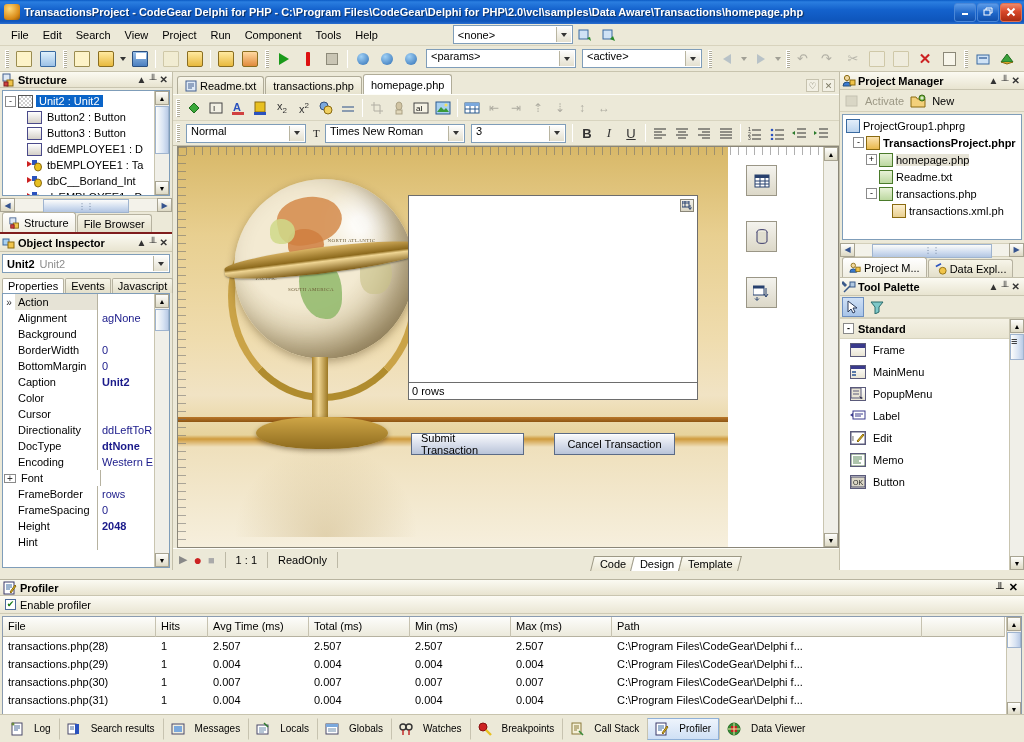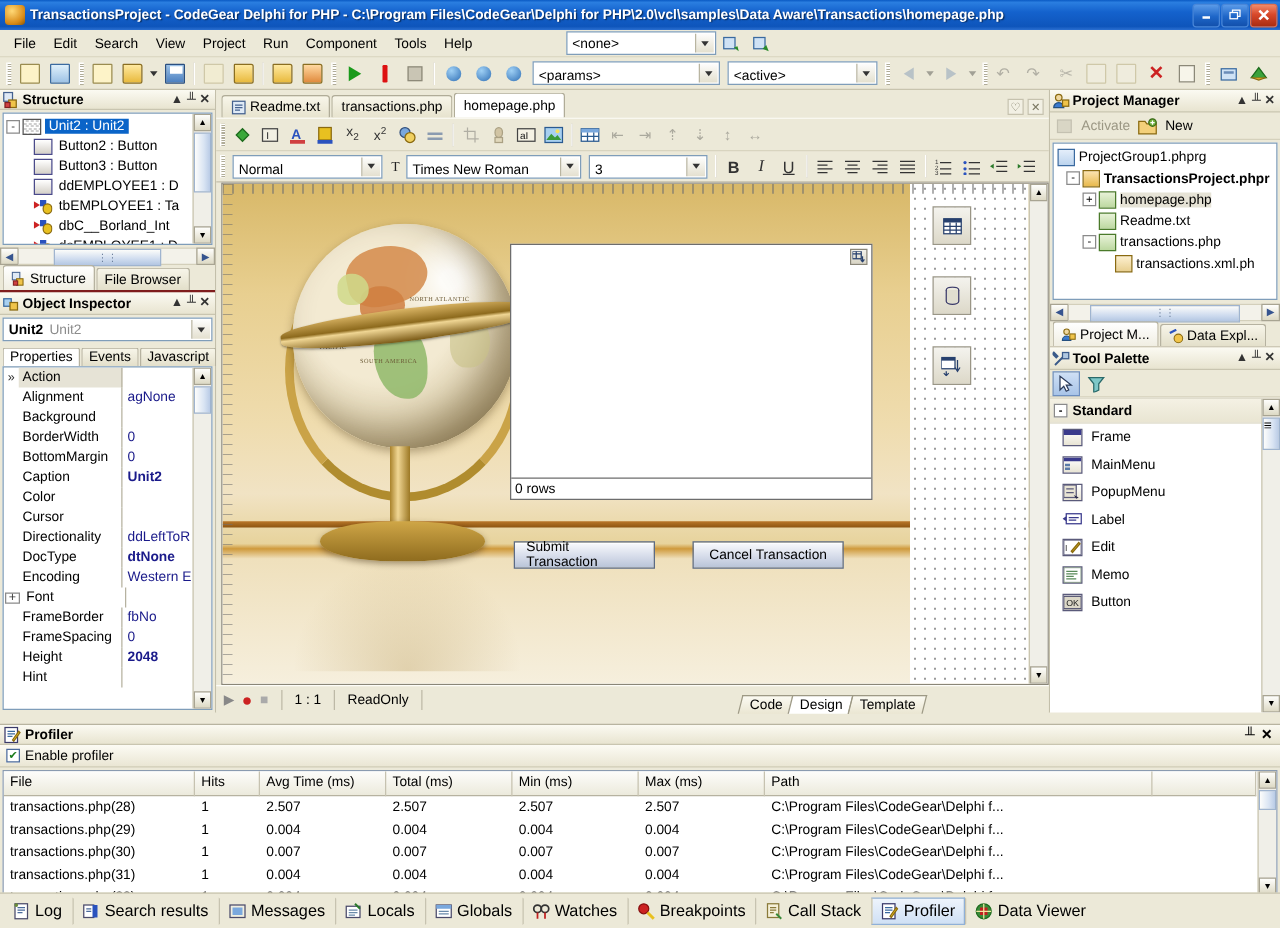--- a/index.html
+++ b/index.html
@@ -73,21 +73,21 @@
     height: 26px; background:#ece9d8;
     display:flex; align-items:center;
     border-bottom:1px solid #c8c4ae;
     padding-left:2px;
   }
   .tgrip { width:4px; height:18px; margin:0 3px;
     background: repeating-linear-gradient(to bottom,#fff 0 1px,#b0ac98 1px 2px);
     border-left:1px solid #fff; }
   .tbtn { width:22px;height:22px;margin:0 1px;display:flex;align-items:center;justify-content:center;}
   .tsep { width:1px;height:18px;background:#b5b1a0;margin:0 3px;border-right:1px solid #fff;}
-  .tcombo { height:19px;border:1px solid #7f9db9;background:#fff;display:flex;align-items:flex-end;
+  .tcombo { height:19px;border:1px solid #7f9db9;background:#fff;display:flex;align-items:flex-start;
     padding-left:4px;font-size:11px;position:relative;margin:0 3px;}
   .tcombo .arrow{position:absolute;right:1px;top:1px;bottom:1px;width:15px;
     background:linear-gradient(to bottom,#fdfdfc,#e4e0cf);border-left:1px solid #b9b5a1;
     display:flex;align-items:center;justify-content:center;}
 
   
   .ic { width:16px;height:16px;position:relative;display:block; }
   .ic.doc { background:#fdf3c8;border:1px solid #9a8c50;border-radius:1px; }
   .ic.folder { background:linear-gradient(to bottom,#ffe9a0,#e8b93c);border:1px solid #8a6e20;border-radius:1px 2px 2px 2px; }
   .ic.save { background:linear-gradient(to bottom,#9cc2e8,#4b7fc0);border:1px solid #2a4f80;border-radius:1px; }
@@ -324,22 +324,22 @@
   .pt-row { display:flex; height:18px; font-size:11px; }
   .pt-row div { padding-left:5px; line-height:18px; white-space:nowrap; overflow:hidden; }
   .c-file{flex:0 0 153px;} .c-hits{flex:0 0 52px;} .c-avg{flex:0 0 101px;}
   .c-total{flex:0 0 101px;} .c-min{flex:0 0 101px;} .c-max{flex:0 0 101px;}
   .c-path{flex:0 0 310px;} .c-last{flex:1 1 auto;}
 
   
   .bottom-tabs { position:absolute; left:0; right:0; top:714px; height:28px;
      background:#ece9d8; display:flex; align-items:center; padding-left:2px;
      border-top:1px solid #c8c4ae; }
-  .btab { display:flex; align-items:center; gap:4px; height:22px; padding:0 7px;
-     font-size:13px; border:1px solid transparent; }
+  .btab { display:flex; align-items:center; gap:10px; height:22px; padding:0 7px;
+     font-size:10px; border:1px solid transparent; }
   .btab.active { background:linear-gradient(to bottom,#eef4fc,#cfe0f5);
      border:1px solid #8fb0d8; }
   .btab .bi { width:14px; height:14px; flex:0 0 auto; }
   .btab + .btab { border-left:1px solid #c7c3b0; }
 
   
   svg { display:block; }
 </style>
 </head>
 <body>
@@ -712,21 +712,21 @@
               <span class="pval">Western E</span>
             </div>
             <div class="oi-row">
               <span class="gut" style="border:1px solid #8a8a8a;width:9px;height:9px;line-height:8px;margin-left:1px;margin-right:2px;background:#fff">+</span>
               <span class="pname">Font</span>
               <span class="pval"></span>
             </div>
             <div class="oi-row">
               <span class="gut"></span>
               <span class="pname">FrameBorder</span>
-              <span class="pval">fbNo</span>
+              <span class="pval">rows</span>
             </div>
             <div class="oi-row">
               <span class="gut"></span>
               <span class="pname">FrameSpacing</span>
               <span class="pval">0</span>
             </div>
             <div class="oi-row">
               <span class="gut"></span>
               <span class="pname">Height</span>
               <span class="pval bold">2048</span>

